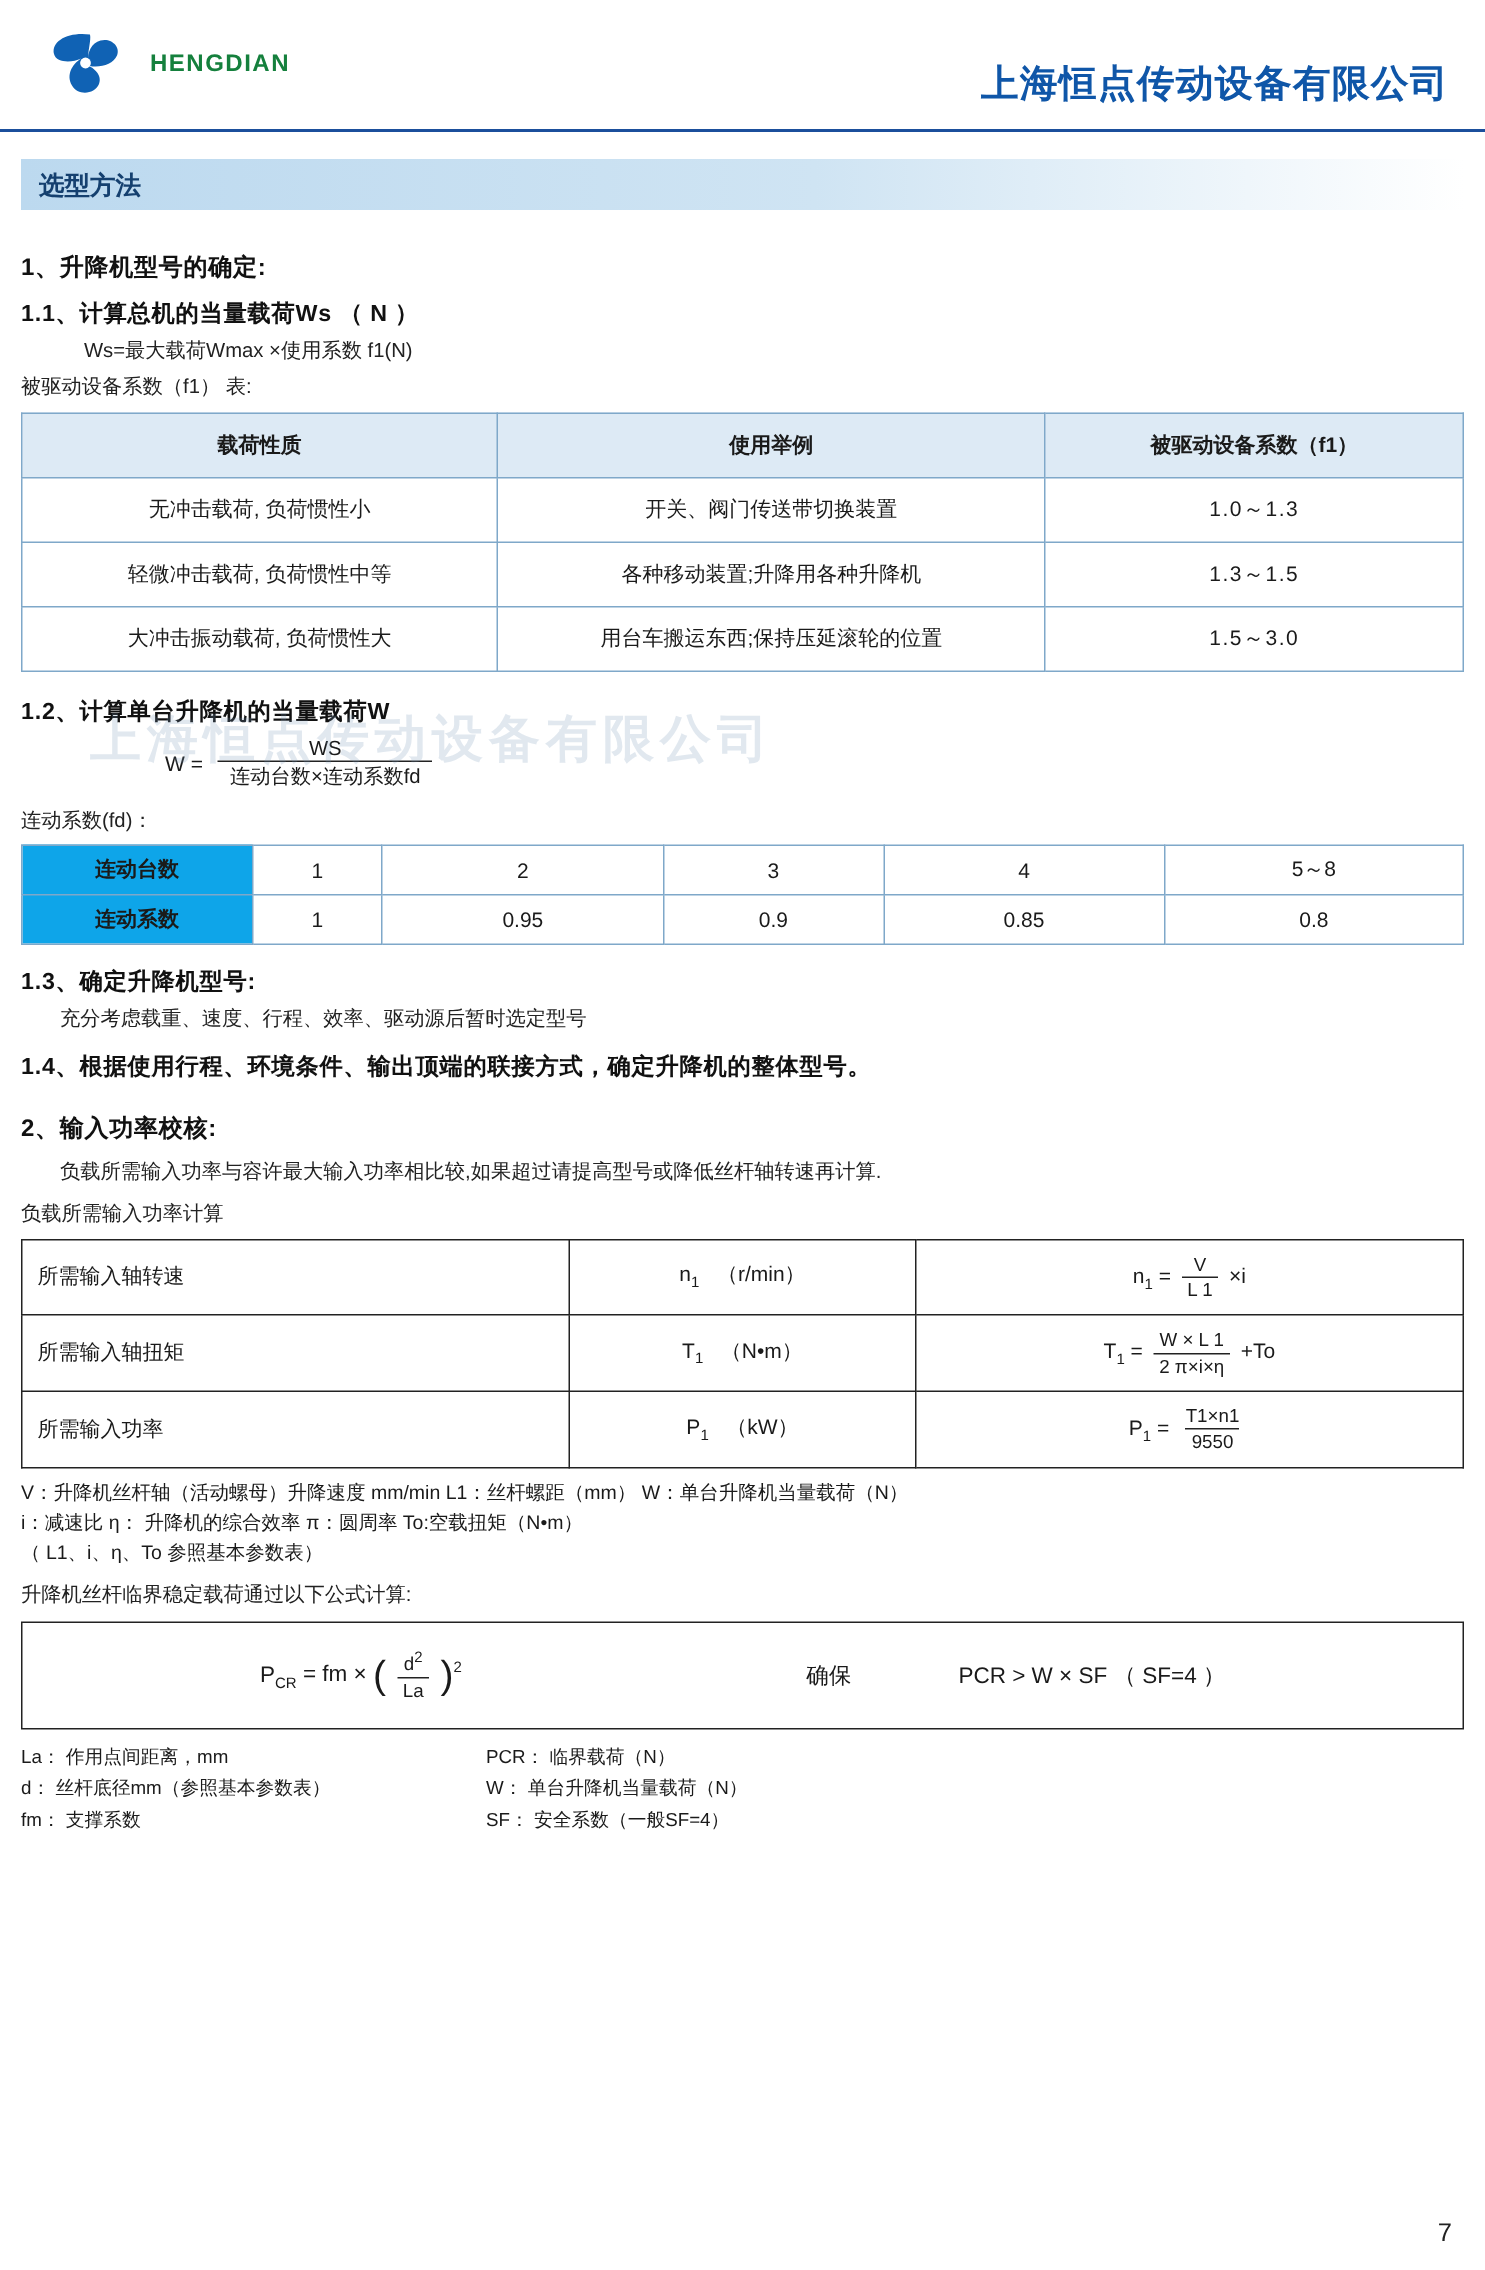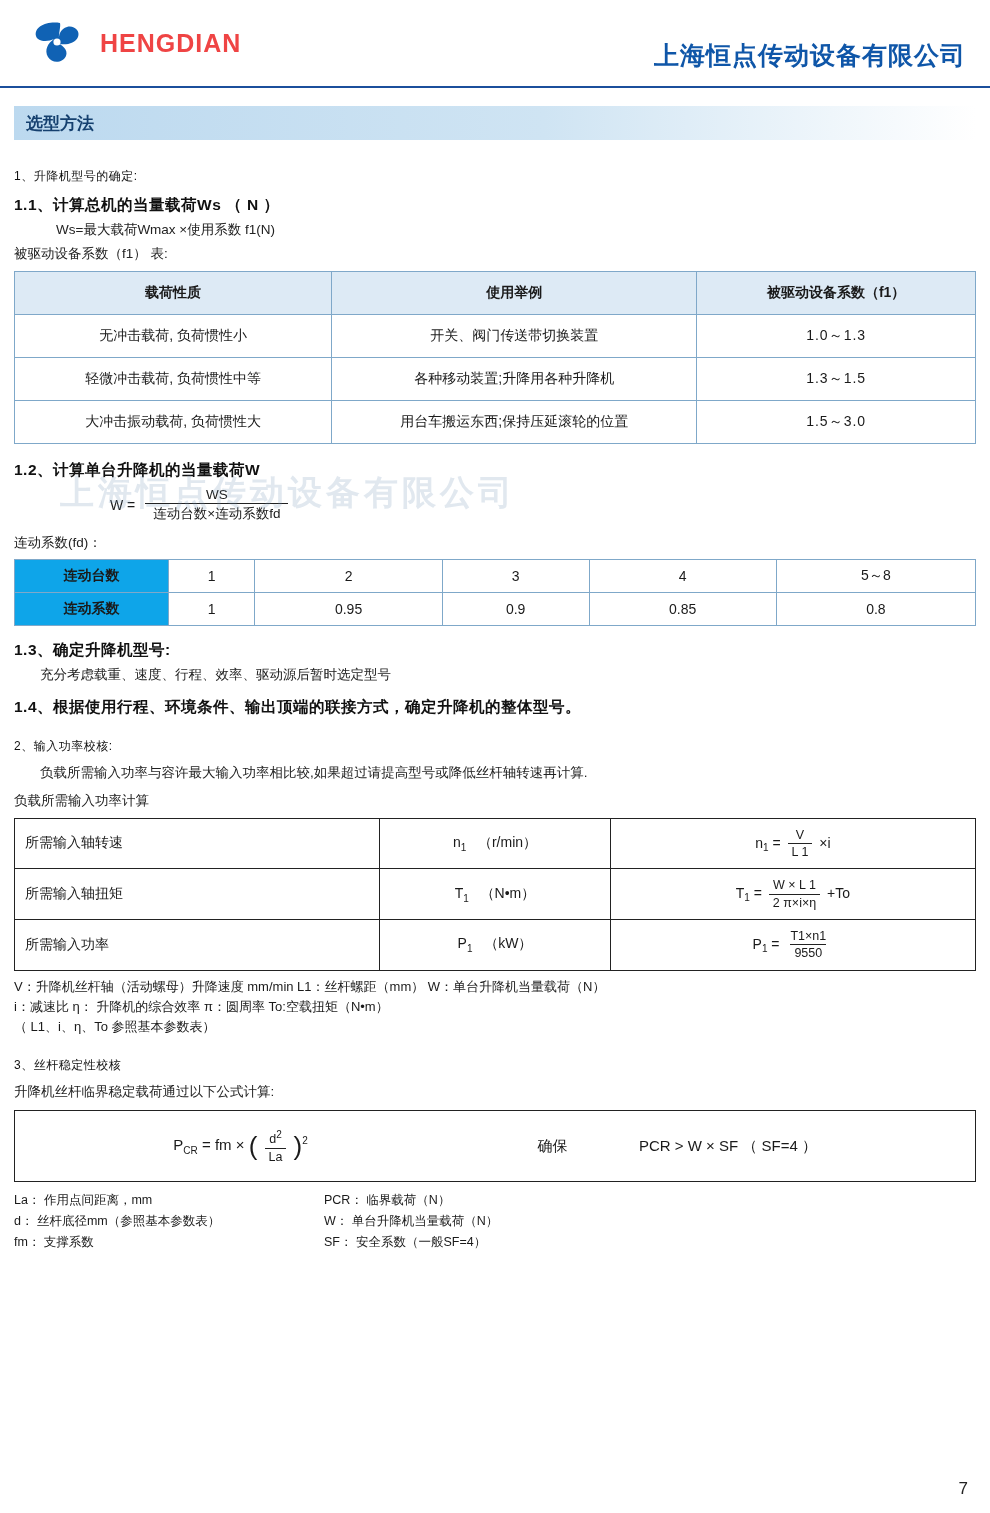--- a/index.html
+++ b/index.html
@@ -27,24 +27,24 @@
     display: flex;
     align-items: center;
     gap: 14px;
   }
   .logo-mark {
     width: 56px;
     height: 48px;
     display: block;
   }
   .brand-latin {
-    font-size: 25px;
+    font-size: 16px;
     font-weight: bold;
     letter-spacing: 1px;
-    color: #ef4444;
+    color: #15803d;
   }
   .company-cn {
     position: absolute;
     right: 24px;
     bottom: 14px;
     font-size: 25px;
     font-weight: bold;
     color: #0f56a8;
     letter-spacing: 1px;
   }
@@ -61,22 +61,22 @@
     font-weight: bold;
     color: #15406f;
   }
 
   
   .content {
     padding: 14px 14px 0 14px;
     position: relative;
   }
   .h1 {
-    font-size: 12px;
-    font-weight: normal;
+    font-size: 16px;
+    font-weight: bold;
     color: #111;
     margin: 14px 0 8px 0;
     letter-spacing: 0.5px;
   }
   .h2 {
     font-size: 15.5px;
     font-weight: bold;
     color: #111;
     margin: 10px 0 4px 0;
     letter-spacing: 0.5px;
@@ -383,21 +383,20 @@
       </tr>
     </tbody>
   </table>
 
   <div class="legend">
     <div>V：升降机丝杆轴（活动螺母）升降速度 mm/min      L1：丝杆螺距（mm）      W：单台升降机当量载荷（N）</div>
     <div>i：减速比   η： 升降机的综合效率      π：圆周率      To:空载扭矩（N•m）</div>
     <div>（ L1、i、η、To 参照基本参数表）</div>
   </div>
 
-  <div class="h1" style="margin-top:20px;">3、丝杆稳定性校核</div>
   <div class="p" style="margin-top:8px;">升降机丝杆临界稳定载荷通过以下公式计算:</div>
 
   <div class="pcr-box">
     <div class="pcr-left">
       <span>P<span class="sub">CR</span></span>
       <span>= fm ×</span>
       <span class="paren-big">(</span>
       <span class="inline-frac">
         <span class="num"><span>d</span><span class="sup">2</span></span>
         <span class="den">La</span>

